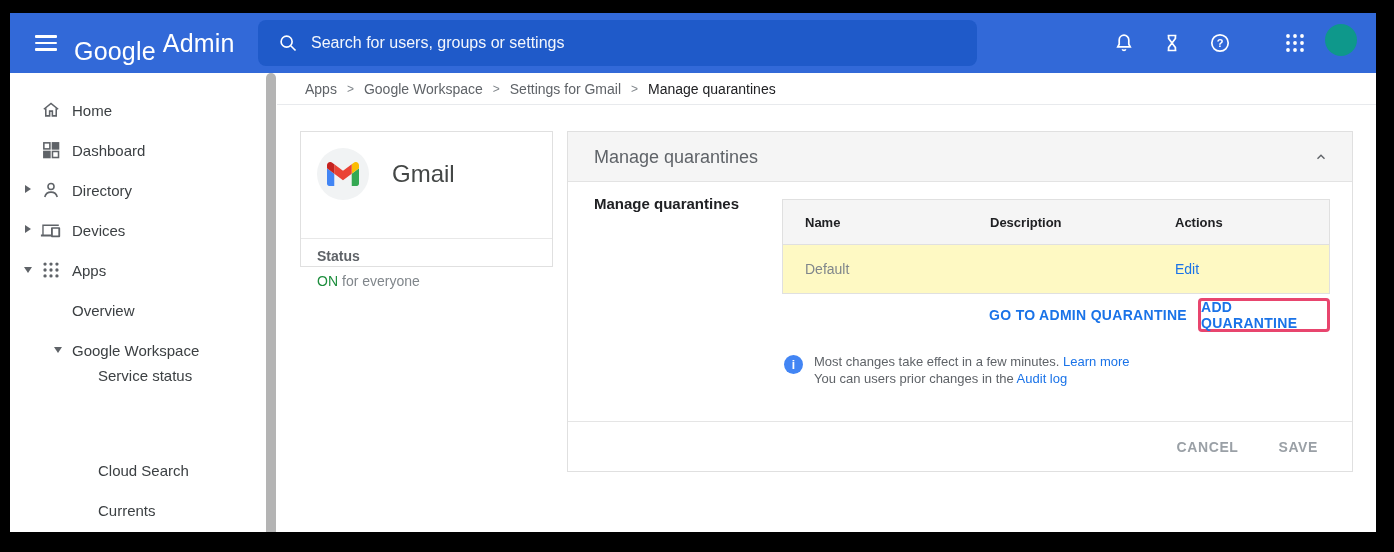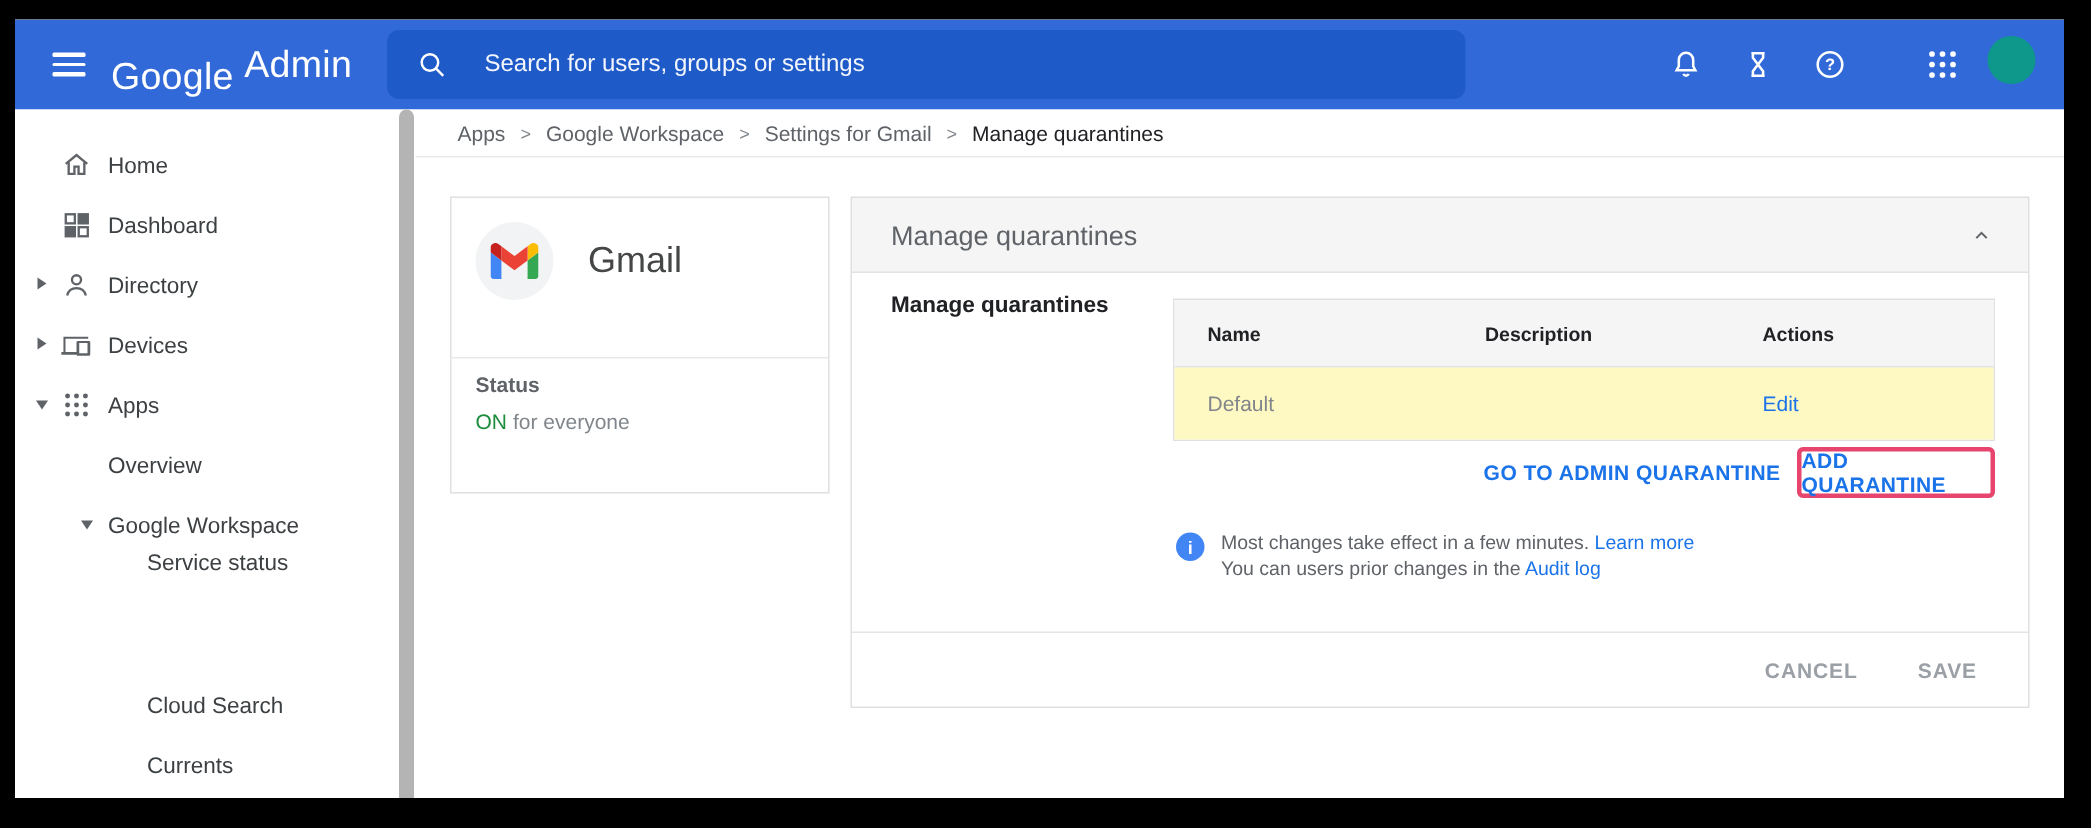--- a/index.html
+++ b/index.html
@@ -8,21 +8,21 @@
 
   
   .appbar { position:absolute; left:0; top:0; width:100%; height:60px; background:#3269d8; }
   .hamburger { position:absolute; left:25px; top:19px; width:24px; height:22px; display:flex; flex-direction:column; justify-content:center; gap:4px; cursor:pointer; }
   .hamburger span { display:block; width:22px; height:2.4px; background:#fff; border-radius:1px; }
   .logo { position:absolute; left:64px; top:0; height:60px; display:flex; align-items:center; color:#fff; font-size:25px; letter-spacing:.2px; }
   .logo .g { font-weight:500;margin-top:16px; }
   .logo .a { font-weight:400; margin-left:7px; }
   .searchbox { position:absolute; left:248px; top:7px; width:719px; height:46px; background:#1f5ac9; border-radius:8px; display:flex; align-items:center; }
   .searchbox svg { margin-left:19px; flex:none; }
-  .searchbox input { flex:1; background:transparent; border:none; outline:none; color:#fff; font-size:16px; margin-left:24px; font-family:"Liberation Sans",sans-serif; }
+  .searchbox input { flex:1; background:transparent; border:none; outline:none; color:#fff; font-size:16px; margin-left:12px; font-family:"Liberation Sans",sans-serif; }
   .searchbox input::placeholder { color:rgba(255,255,255,.95); opacity:1; }
   .bar-ic { position:absolute; top:18px; width:24px; height:24px; cursor:pointer; }
   .avatar { position:absolute; left:1315px; top:11px; width:32px; height:32px; border-radius:50%; background:#0e988b; cursor:pointer; }
 
   
   .sidebar { position:absolute; left:0; top:60px; width:267px; height:459px; background:#fff; }
   .sb-scrollbar { position:absolute; right:1px; top:0; width:10px; height:459px; background:#b4b4b4; border-radius:6px 6px 0 0; cursor:pointer; }
   .sb-item { position:absolute; left:0; width:255px; height:40px; cursor:pointer; }
   .sb-caret { position:absolute; top:16px; }
   .caret-right { width:0; height:0; border-top:4.5px solid transparent; border-bottom:4.5px solid transparent; border-left:6px solid #5f6368; margin-top:-1px; }
@@ -32,21 +32,21 @@
   .lx0 { left:62px; } .lx2 { left:88px; }
 
   
   .main { position:absolute; left:267px; top:60px; right:0; height:459px; background:#fff; }
   .breadcrumb { position:absolute; left:0; top:0; right:0; height:32px; border-bottom:1px solid #e8eaed; display:flex; align-items:center; padding-left:28px; font-size:14px; color:#5f6368; }
   .breadcrumb .sep { margin:0 10px; font-size:12px; color:#80868b; }
   .breadcrumb .crumb { cursor:pointer; }
   .breadcrumb .current { color:#202124; }
 
   
-  .gmail-card { position:absolute; left:23px; top:58px; width:253px; height:198px; border:1px solid #e0e0e0; background:#fff; }
+  .gmail-card { position:absolute; left:23px; top:58px; width:253px; height:136px; border:1px solid #e0e0e0; background:#fff; }
   .gc-logo-wrap { position:absolute; left:16px; top:16px; width:52px; height:52px; border-radius:50%; background:#f1f3f4; display:flex; align-items:center; justify-content:center; }
   .gc-title { position:absolute; left:91px; top:28px; font-size:24px; color:#444746; }
   .gc-divider { position:absolute; left:0; top:106px; width:100%; height:1px; background:#e8e8e8; }
   .gc-status-label { position:absolute; left:16px; top:116px; font-size:14px; font-weight:700; color:#5f6368; }
   .gc-status-line { position:absolute; left:16px; top:141px; font-size:14px; color:#80868b; }
   .gc-on { color:#1e8e3e; font-weight:500; margin-right:4px; }
 
   
   .panel { position:absolute; left:290px; top:58px; width:786px; height:341px; border:1px solid #e0e0e0; background:#fff; }
   .panel-header { position:absolute; left:0; top:0; width:100%; height:50px; background:#f5f5f5; border-bottom:1px solid #e3e3e3; cursor:pointer; }

